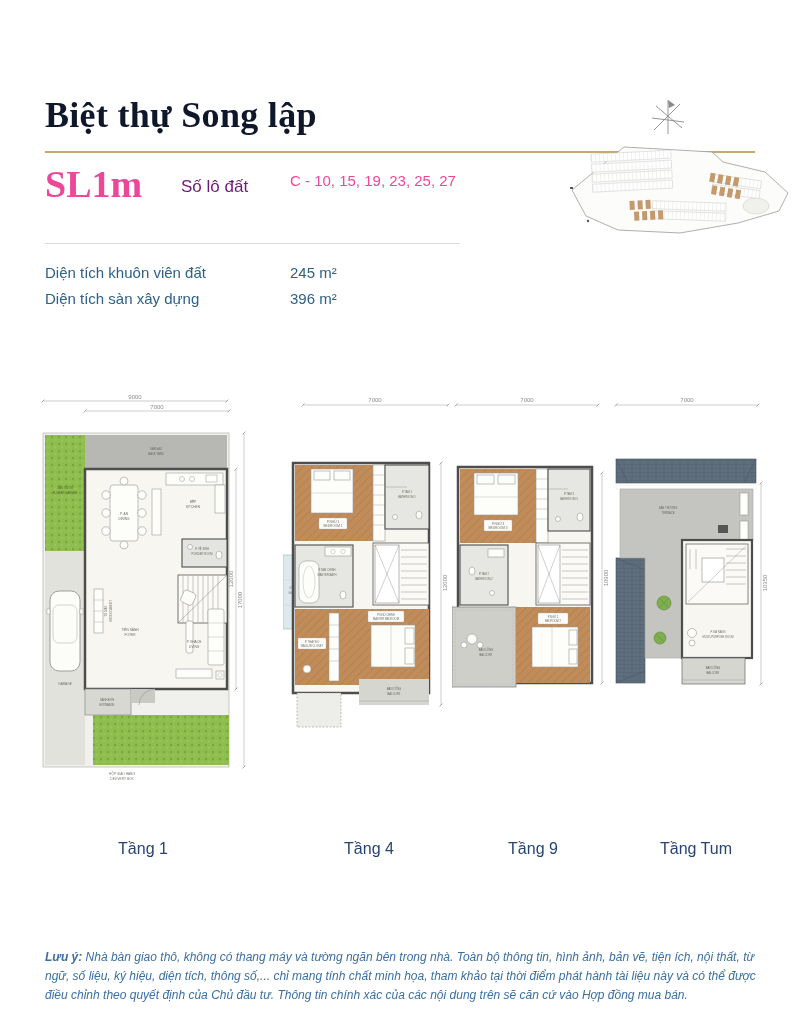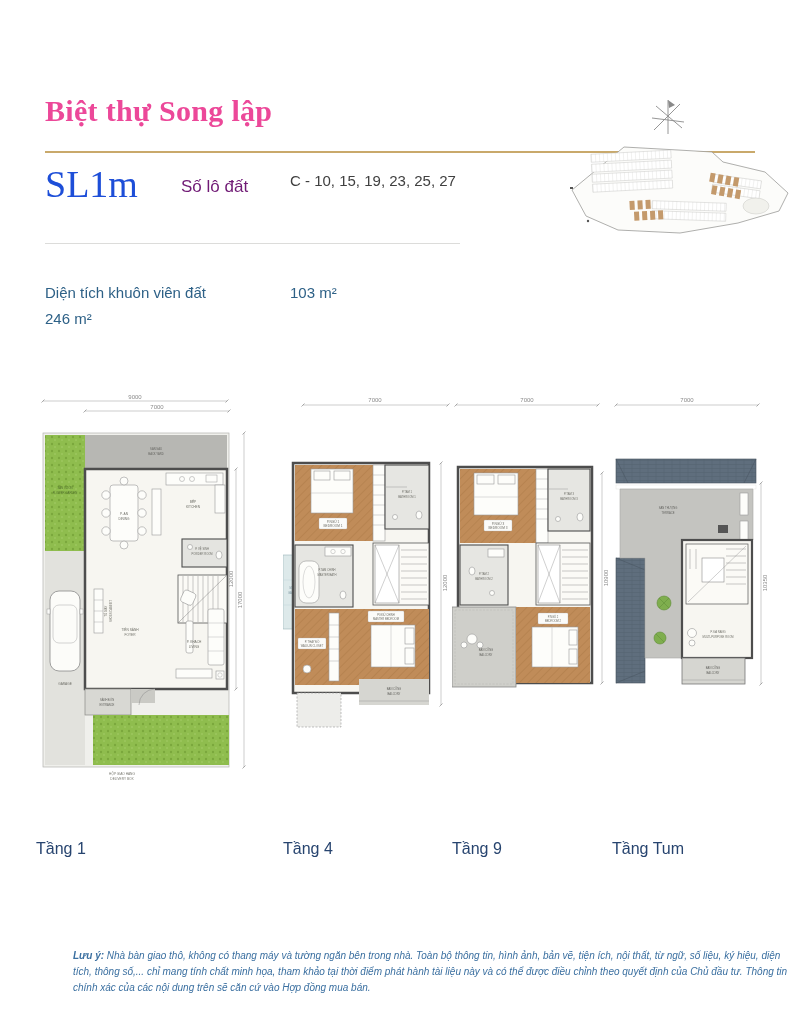--- a/index.html
+++ b/index.html
@@ -1,33 +1,33 @@
 <!DOCTYPE html>
 <html><head>
 <meta charset="utf-8">
 <style>
   html,body{margin:0;padding:0;background:#fff;}
   .page{position:relative;width:800px;height:1024px;background:#ffffff;overflow:hidden;
         font-family:"Liberation Sans",sans-serif;}
   .title{position:absolute;left:45px;top:94px;font-family:"Liberation Serif",serif;
-         font-weight:700;font-size:30px;color:#ec4899;letter-spacing:.3px;}
+         font-weight:700;font-size:36px;color:#0f172a;letter-spacing:.3px;}
   .gold-line{position:absolute;left:45px;top:151px;width:710px;height:2px;background:#c9a96b;}
   .model{position:absolute;left:45px;top:162px;font-family:"Liberation Serif",serif;
-         font-weight:400;font-size:38px;color:#1d4ed8;}
+         font-weight:700;font-size:38px;color:#ec4899;}
   .lot-label{position:absolute;left:181px;top:177px;font-size:17px;color:#701a75;}
-  .lot-lines{position:absolute;left:290px;top:170px;font-size:15px;color:#404040;line-height:21px;text-align:right;}
+  .lot-lines{position:absolute;left:290px;top:170px;font-size:15px;color:#ec4899;line-height:21px;text-align:right;}
   .divider{position:absolute;left:45px;top:243px;width:415px;height:1px;background:#dcdcda;}
-  .areas{position:absolute;left:45px;top:284px;width:420px;}
+  .areas{position:absolute;left:45px;top:264px;width:420px;}
   .area-row{display:flex;margin-bottom:9px;font-size:15px;color:#2e6187;}
   .area-row .lbl{width:245px;}
   .site-map{position:absolute;left:560px;top:90px;}
   .fp{position:absolute;top:393px;}
-  .fp-caption{position:absolute;top:840px;font-size:16px;color:#27446f;text-align:left;}
-  .footer{position:absolute;left:45px;top:948px;width:716px;font-size:10px;font-style:italic;
-          color:#3a6fa0;line-height:1.6;margin-left:28px;}
+  .fp-caption{position:absolute;top:840px;font-size:16px;color:#27446f;text-align:center;}
+  .footer{position:absolute;left:45px;top:948px;width:716px;font-size:12px;font-style:italic;
+          color:#3a6fa0;line-height:1.6;}
   .footer b{font-weight:700;}
   svg text{font-family:"Liberation Sans",sans-serif;}
   .rl{font-size:3.2px;fill:#6e6e67;text-anchor:middle;}
   .rl2{font-size:2.7px;fill:#6e6e67;text-anchor:middle;}
   .rlg{font-size:2.8px;fill:#4e6d2a;text-anchor:middle;}
   .dim{font-size:6px;fill:#8a8a8a;text-anchor:middle;}
   .dimline{stroke:#9a9a9a;stroke-width:.5;}
   .tick{stroke:#777;stroke-width:.6;}
   .wall{fill:#f7f6f1;stroke:#4d4d4d;stroke-width:2.5;}
   .furn{fill:#fdfdfa;stroke:#999;stroke-width:.6;}
@@ -44,24 +44,25 @@
   <div class="model">SL1m</div>
   <div class="lot-label">Số lô đất</div>
   <div class="lot-lines">
     <div>C - 10, 15, 19, 23, 25, 27</div>
   </div>
   <div class="divider"></div>
 
   <div class="areas">
     <div class="area-row">
       <span class="lbl">Diện tích khuôn viên đất</span>
-      <span>103 m²</span>
+      <span>245 m²</span>
     </div>
     <div class="area-row">
-      <span>246 m²</span>
+      <span class="lbl">Diện tích sàn xây dựng</span>
+      <span>396 m²</span>
     </div>
   </div>
 
   <svg class="site-map" width="235" height="168" viewBox="0 0 235 168">
     <defs>
       <pattern id="lots" width="4" height="12" patternUnits="userSpaceOnUse">
         <rect width="4" height="12" fill="#ffffff"></rect>
         <line x1="0" y1="0" x2="0" y2="12" stroke="#c9c9c5" stroke-width="0.5"></line>
       </pattern>
     </defs>

